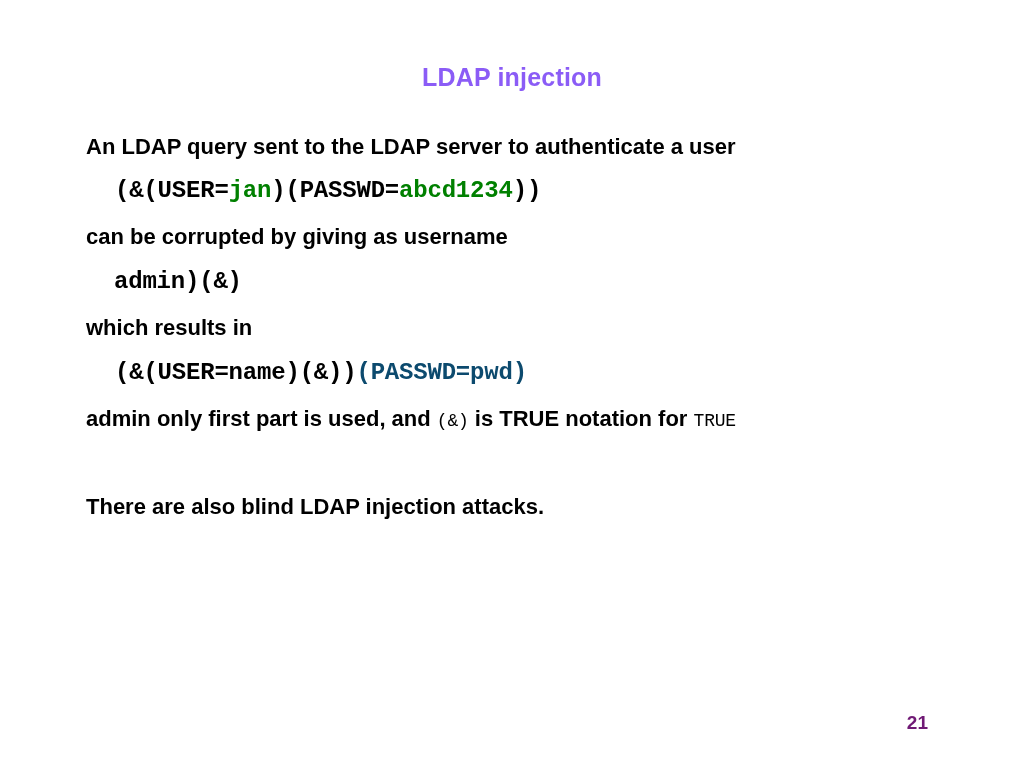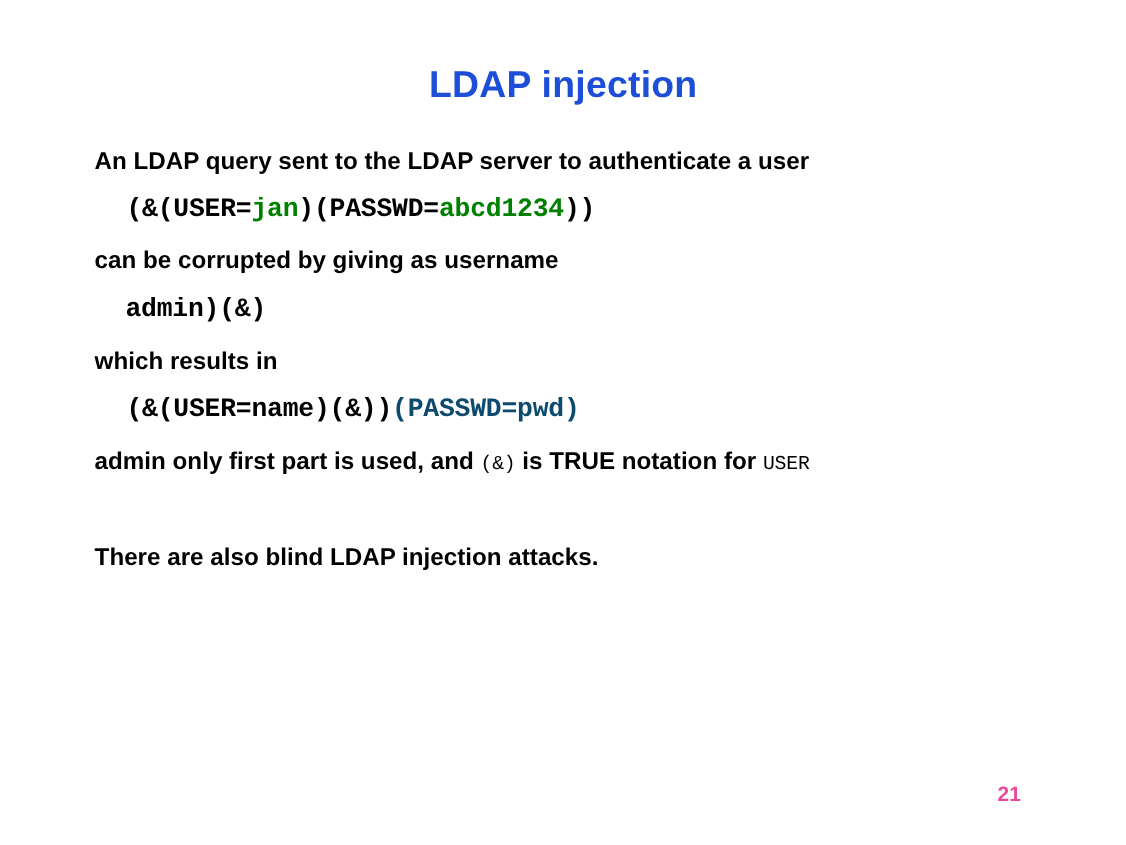--- a/index.html
+++ b/index.html
@@ -26,24 +26,24 @@
 
   
   .slide-title {
     position: absolute;
     left: 0;
     right: 0;
     top: 60px;
     text-align: center;
     font-family: "Liberation Sans", sans-serif;
     font-weight: bold;
-    font-size: 34px;
+    font-size: 25px;
     line-height: 34px;
     letter-spacing: 0.2px;
-    color: #1d4ed8;
+    color: #8b5cf6;
     white-space: nowrap;
   }
 
   
   .body-block {
     position: absolute;
     left: 86px;
     top: 133px;
     width: 880px;
   }
@@ -95,21 +95,21 @@
 
   
   .page-number {
     position: absolute;
     right: 96px;
     bottom: 34px;
     font-family: "Liberation Sans", sans-serif;
     font-weight: bold;
     font-size: 19px;
     line-height: 22px;
-    color: #ec4899;
+    color: #701a75;
   }
 </style>
 </head>
 <body>
 
 <div class="slide">
 
   <div class="slide-title">LDAP injection</div>
 
   <div class="body-block">
@@ -119,21 +119,21 @@
     <div class="code row-code-1"><span class="seg">(&amp;(USER=</span><span class="seg green">jan</span><span class="seg">)(PASSWD=</span><span class="seg green">abcd1234</span><span class="seg">))</span></div>
 
     <div class="line prose row-prose-2">can be corrupted by giving as username</div>
 
     <div class="code row-code-2">admin)(&amp;)</div>
 
     <div class="line prose row-prose-3">which results in</div>
 
     <div class="code row-code-3"><span class="seg">(&amp;(USER=name)(&amp;))</span><span class="seg grey">(PASSWD=pwd)</span></div>
 
-    <div class="line prose row-prose-4"><span class="seg">admin only first part is used, and </span><span class="inline-code">(&amp;)</span><span class="seg"> is TRUE notation for </span><span class="inline-code">USER</span></div>
+    <div class="line prose row-prose-4"><span class="seg">admin only first part is used, and </span><span class="inline-code">(&amp;)</span><span class="seg"> is TRUE notation for </span><span class="inline-code">TRUE</span></div>
 
     <div class="line prose row-prose-5">There are also blind LDAP injection attacks.</div>
 
   </div>
 
   <div class="page-number">21</div>
 
 </div>
 
 </body></html>

